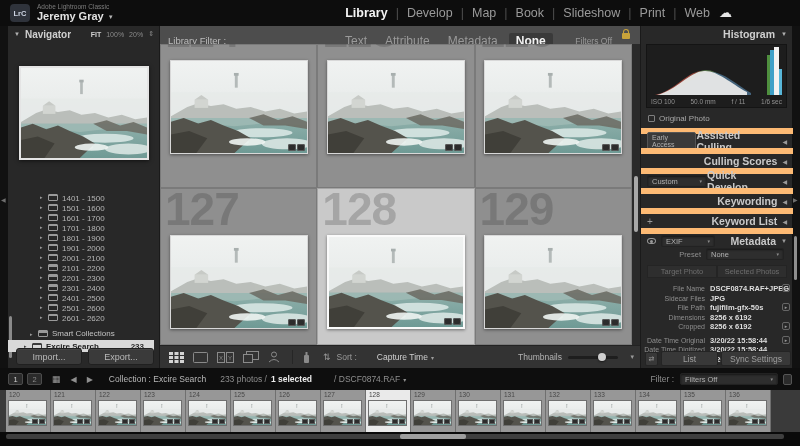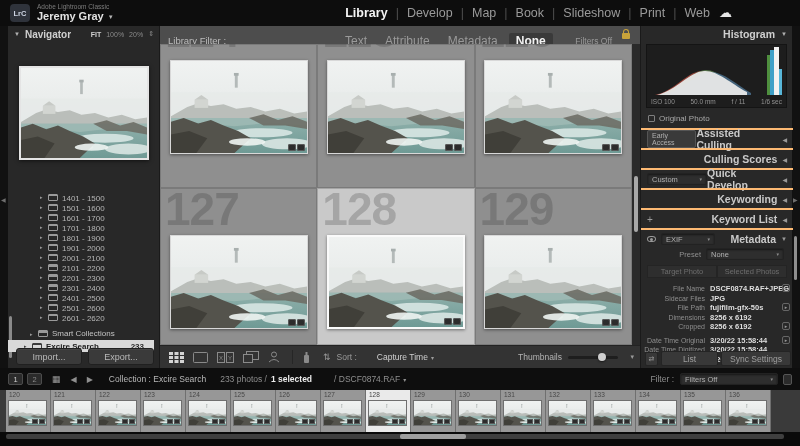--- a/index.html
+++ b/index.html
@@ -102,21 +102,21 @@
   #hist-header{left:0;top:0;width:152px;height:16px;display:flex;align-items:center;justify-content:flex-end;padding-right:6px}
   #hist-header .title{font-size:10.5px;font-weight:bold;color:#cfcfcf;margin-right:6px}
   #hist-header .tri{font-size:6px;color:#b0b0b0}
   #hist-box{left:5px;top:18px;width:141px;height:64px;background:#1d1d1d;border:1px solid #141414}
   #hist-box svg{display:block;width:139px;height:50px}
   #hist-stats{position:absolute;left:0;bottom:2px;width:139px;display:flex;justify-content:space-between;padding:0 4px}
   #hist-stats span{font-size:6.5px;color:#919191}
   #orig-row{left:7px;top:88px;display:flex;align-items:center}
   #orig-check{width:7px;height:7px;border:1px solid #7f7f7f;border-radius:1px;margin-right:4px}
   #orig-label{font-size:8px;color:#a8a8a8}
-  .sect{position:absolute;left:0;width:152px;height:20px;border-top:2px solid #fdba74;display:flex;align-items:center;padding:0 6px}
+  .sect{position:absolute;left:0;width:152px;height:20px;border-top:6px solid #fdba74;display:flex;align-items:center;padding:0 6px}
   .sect .hdr{margin-left:auto;font-size:10.5px;font-weight:bold;color:#c9c9c9}
   .sect .tri{font-size:6px;color:#9a9a9a;margin-left:5px}
   .chip{font-size:7px;color:#b0b0b0;background:#3a3a3a;border:1px solid #555;border-radius:2px;padding:1px 4px}
   .dd{background:#2e2e2e;border:1px solid #222;border-radius:2px;box-shadow:inset 0 1px 2px rgba(0,0,0,.5);color:#b0b0b0;font-size:7.5px;display:flex;align-items:center;padding:0 4px;height:12px}
   .dd .caret{margin-left:auto;font-size:5px;color:#8f8f8f;padding-left:4px}
   #qd-dd{width:62px}
   #kw-plus{font-size:10px;color:#9a9a9a}
   .eye{width:9px;height:6px;border:1px solid #9a9a9a;border-radius:50%/60%;position:relative;margin-right:5px}
   .eye::after{content:"";position:absolute;left:2.2px;top:0.8px;width:3px;height:3px;border-radius:50%;background:#9a9a9a}
   #exif-dd{width:54px}

